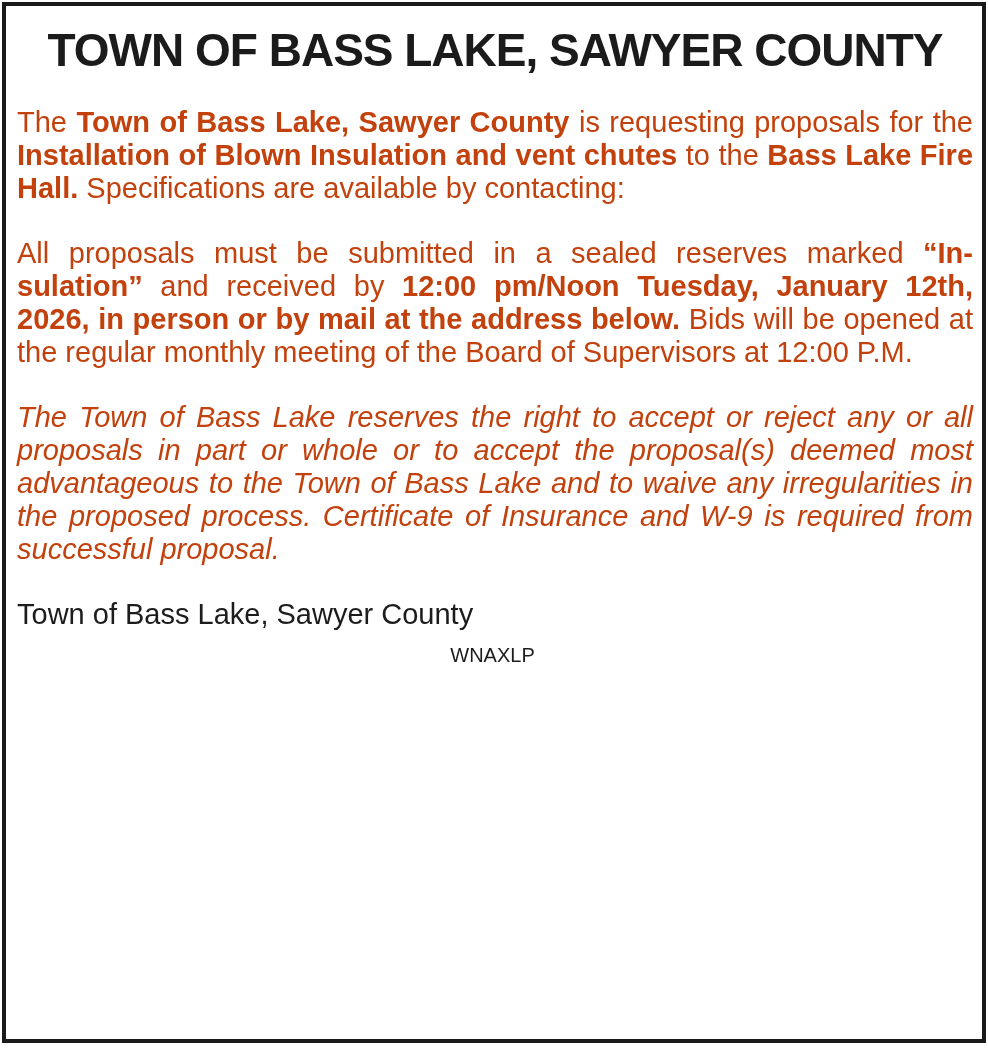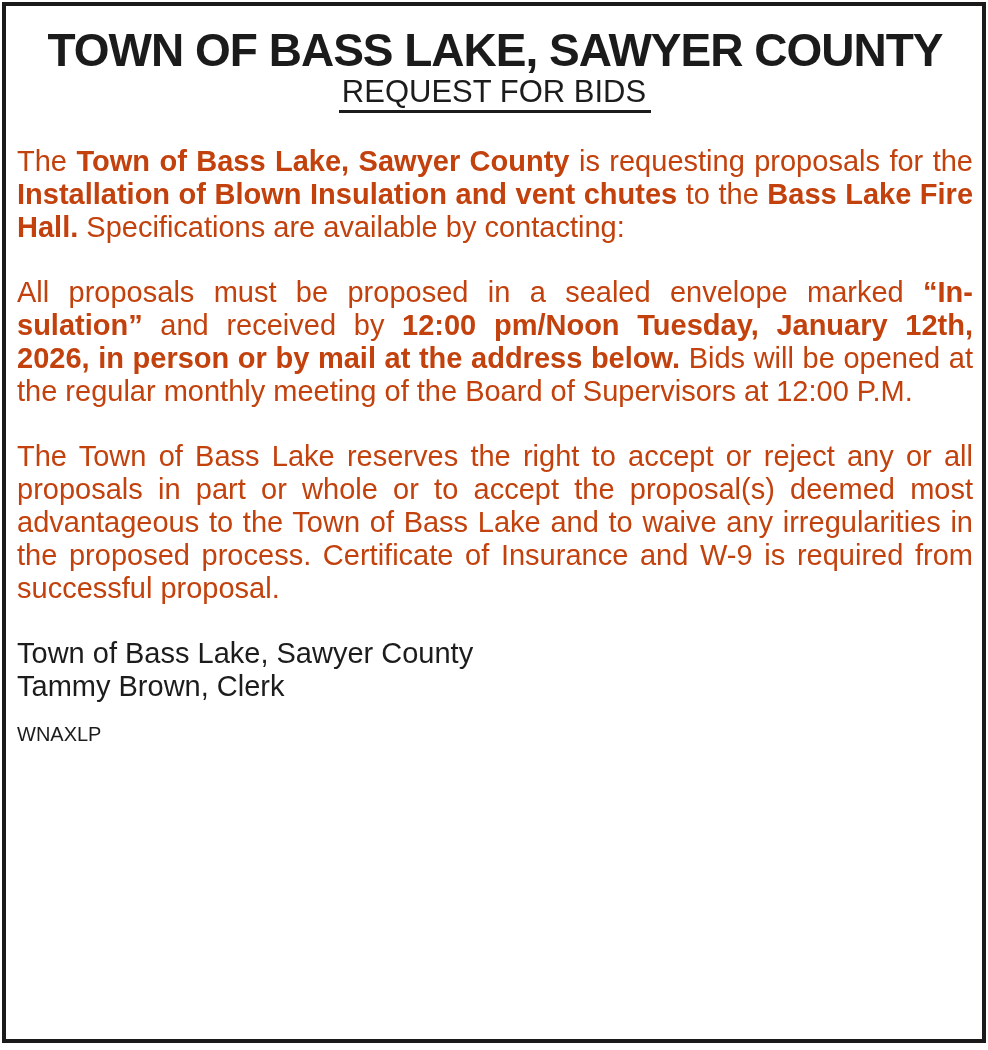--- a/index.html
+++ b/index.html
@@ -45,52 +45,48 @@
     padding: 0 5px 1px 3px;
   }
   .para {
     margin: 32px 0 0 0;
     font-size: 29px;
     line-height: 33px;
     text-align: justify;
     color: #c2410c;
   }
   .para span.b { font-weight: bold; }
-  .para.italic { }
+  .para.italic { font-style: italic; }
   .address {
     margin: 32px 0 0 0;
     font-size: 29px;
     line-height: 33px;
     text-align: left;
   }
   .wnaxlp {
-    margin-top: 20px;
+    margin-top: 13px;
     padding-right: 5px;
-    text-align: left;
+    text-align: center;
     font-size: 20px;
     line-height: 22px;
     color: #1c1c1c;
   }
 </style>
 </head>
 <body>
 
 <div class="ad-frame">
   <h1 class="title">TOWN OF BASS LAKE, SAWYER COUNTY</h1>
 
-  <div class="sub">
-    <span class="u">REQUEST FOR BIDS</span>
-  </div>
 
 
   <div id="notice-body">
       <p class="para"><span>The </span><span class="b">Town of Bass Lake, Sawyer County</span><span> is requesting proposals for the </span><span class="b">Installation of Blown Insulation and vent chutes</span><span> to the </span><span class="b">Bass Lake Fire Hall.</span><span> Specifications are available by contacting:</span></p>
-      <p class="para"><span>All proposals must be proposed in a sealed envelope marked </span><span class="b">“In­sulation”</span><span> and received by </span><span class="b">12:00 pm/Noon Tuesday, January 12th, 2026, in person or by mail at the address below.</span><span> Bids will be opened at the regular monthly meeting of the Board of Super­visors at 12:00 P.M.</span></p>
+      <p class="para"><span>All proposals must be submitted in a sealed reserves marked </span><span class="b">“In­sulation”</span><span> and received by </span><span class="b">12:00 pm/Noon Tuesday, January 12th, 2026, in person or by mail at the address below.</span><span> Bids will be opened at the regular monthly meeting of the Board of Super­visors at 12:00 P.M.</span></p>
       <p class="para italic"><span>The Town of Bass Lake reserves the right to accept or reject any or all proposals in part or whole or to accept the proposal(s) deemed most advantageous to the Town of Bass Lake and to waive any irregularities in the proposed process. Certificate of In­surance and W-9 is required from successful proposal.</span></p>
     </div>
 
   <div class="address" id="address-block">
       <div>Town of Bass Lake, Sawyer County</div>
-      <div>Tammy Brown, Clerk</div>
     </div>
 
   <div class="wnaxlp">WNAXLP</div>
 </div>
 
 </body></html>

